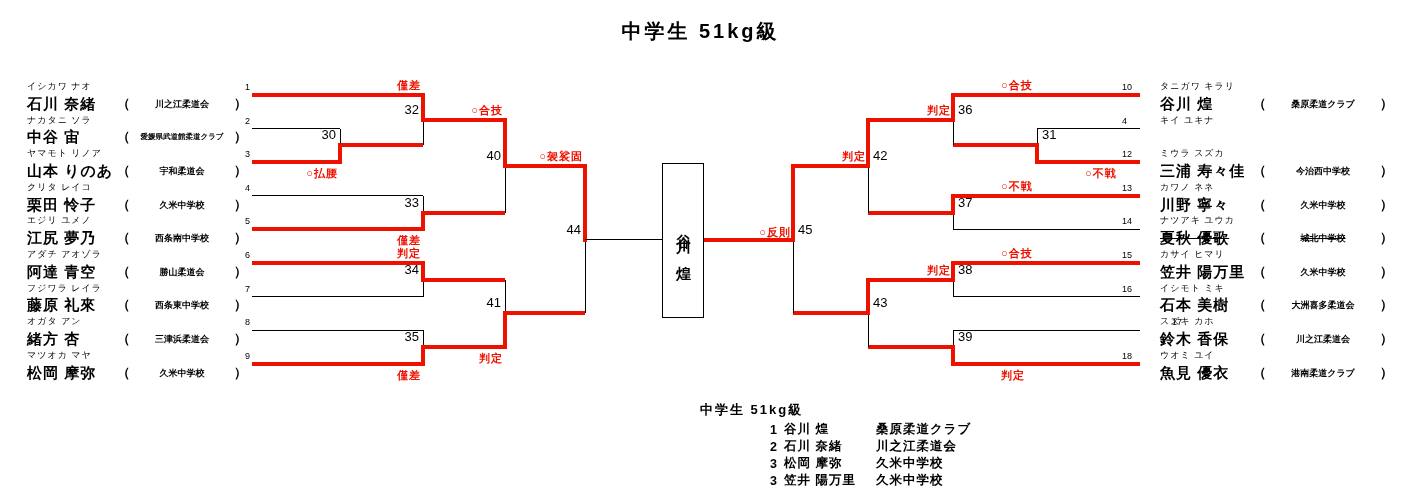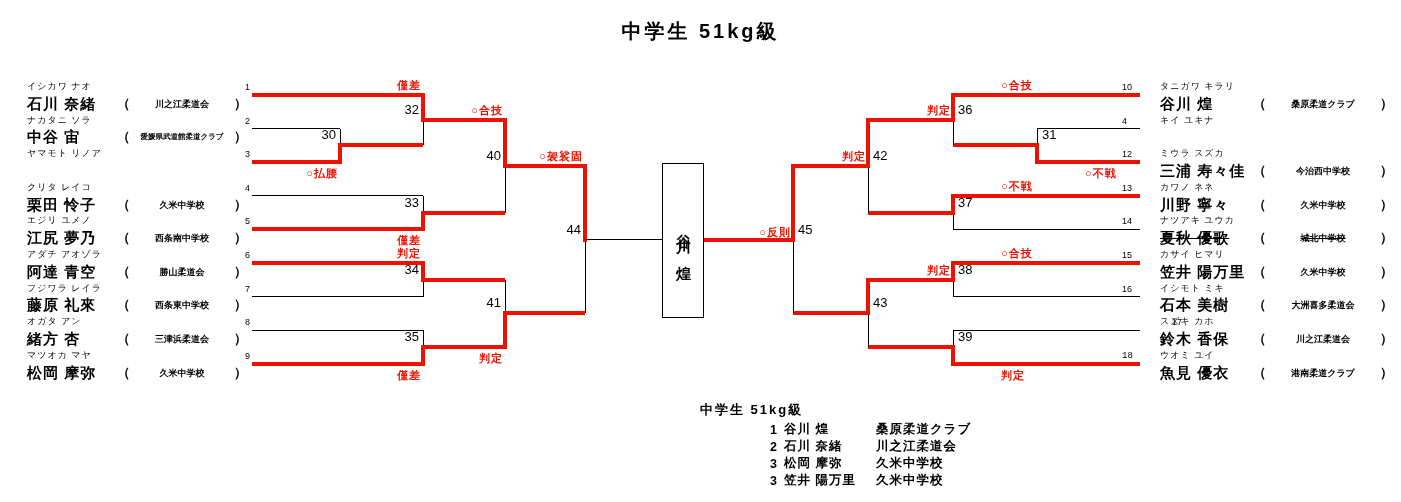--- a/index.html
+++ b/index.html
@@ -73,21 +73,21 @@
       <div class="seedno" style="left: 1122px; top: 182.8px;">13</div>
       <div class="ln black" style="left: 953px; top: 228.9px; width: 187px; height: 1px;"></div>
       <div class="seedno" style="left: 1122px; top: 216.4px;">14</div>
       <div class="ln red" style="left: 953px; top: 261px; width: 187px; height: 4px;"></div>
       <div class="seedno" style="left: 1122px; top: 250px;">15</div>
       <div class="ln black" style="left: 953px; top: 296.1px; width: 187px; height: 1px;"></div>
       <div class="seedno" style="left: 1122px; top: 283.6px;">16</div>
       <div class="ln black" style="left: 953px; top: 329.7px; width: 187px; height: 1px;"></div>
       <div class="seedno" style="left: 1172px; top: 317.2px;">17</div>
       <div class="ln red" style="left: 953px; top: 361.8px; width: 187px; height: 4px;"></div>
-      <div class="seedno" style="left: 1122px; top: 350.8px; font-family: Liberation Mono, monospace;">18</div>
+      <div class="seedno" style="left: 1122px; top: 350.8px;">18</div>
       <div class="ln black" style="left: 339.5px; top: 128.6px; width: 1px; height: 33.6px;"></div>
       <div class="ln red" style="left: 338px; top: 143.4px; width: 4px; height: 20.8px;"></div>
       <div class="ln red" style="left: 340px; top: 143.4px; width: 83px; height: 4px;"></div>
       <div class="mno r-align" style="right: 1065px; top: 128.4px;">30</div>
       <div class="tech r-align" style="right: 1063px; top: 167.2px;">○払腰</div>
       <div class="ln black" style="left: 422.5px; top: 95px; width: 1px; height: 50.4px;"></div>
       <div class="ln red" style="left: 421px; top: 93px; width: 4px; height: 29.2px;"></div>
       <div class="ln red" style="left: 423px; top: 118.2px; width: 82px; height: 4px;"></div>
       <div class="mno r-align" style="right: 982px; top: 103.2px;">32</div>
       <div class="tech r-align" style="right: 980px; top: 79px;">僅差</div>
@@ -167,20 +167,21 @@
       <div class="entry" style="left: 27px; top: 81px;">
         <div class="kana">イシカワ ナオ</div>
         <div class="nrow"><div class="pname w-l" style="display: inline-block; position: static;">石川 奈緒</div><div class="paren" style="position: static;">（</div><div class="club w-l" style="position: static;">川之江柔道会</div><div class="paren" style="position: static;">）</div></div>
       </div>
       <div class="entry" style="left: 27px; top: 114.6px;">
         <div class="kana">ナカタニ ソラ</div>
         <div class="nrow"><div class="pname w-l" style="display: inline-block; position: static;">中谷 宙</div><div class="paren" style="position: static;">（</div><div class="club w-l small" style="position: static;">愛媛県武道館柔道クラブ</div><div class="paren" style="position: static;">）</div></div>
       </div>
       <div class="entry" style="left: 27px; top: 148.2px;">
         <div class="kana">ヤマモト リノア</div>
+        <div class="nrow"><div class="pname w-l" style="display: inline-block; position: static;">山本 りのあ</div><div class="paren" style="position: static;">（</div><div class="club w-l" style="position: static;">宇和柔道会</div><div class="paren" style="position: static;">）</div></div>
       </div>
       <div class="entry" style="left: 27px; top: 181.8px;">
         <div class="kana">クリタ レイコ</div>
         <div class="nrow"><div class="pname w-l" style="display: inline-block; position: static;">栗田 怜子</div><div class="paren" style="position: static;">（</div><div class="club w-l" style="position: static;">久米中学校</div><div class="paren" style="position: static;">）</div></div>
       </div>
       <div class="entry" style="left: 27px; top: 215.4px;">
         <div class="kana">エジリ ユメノ</div>
         <div class="nrow"><div class="pname w-l" style="display: inline-block; position: static;">江尻 夢乃</div><div class="paren" style="position: static;">（</div><div class="club w-l" style="position: static;">西条南中学校</div><div class="paren" style="position: static;">）</div></div>
       </div>
       <div class="entry" style="left: 27px; top: 249px;">

